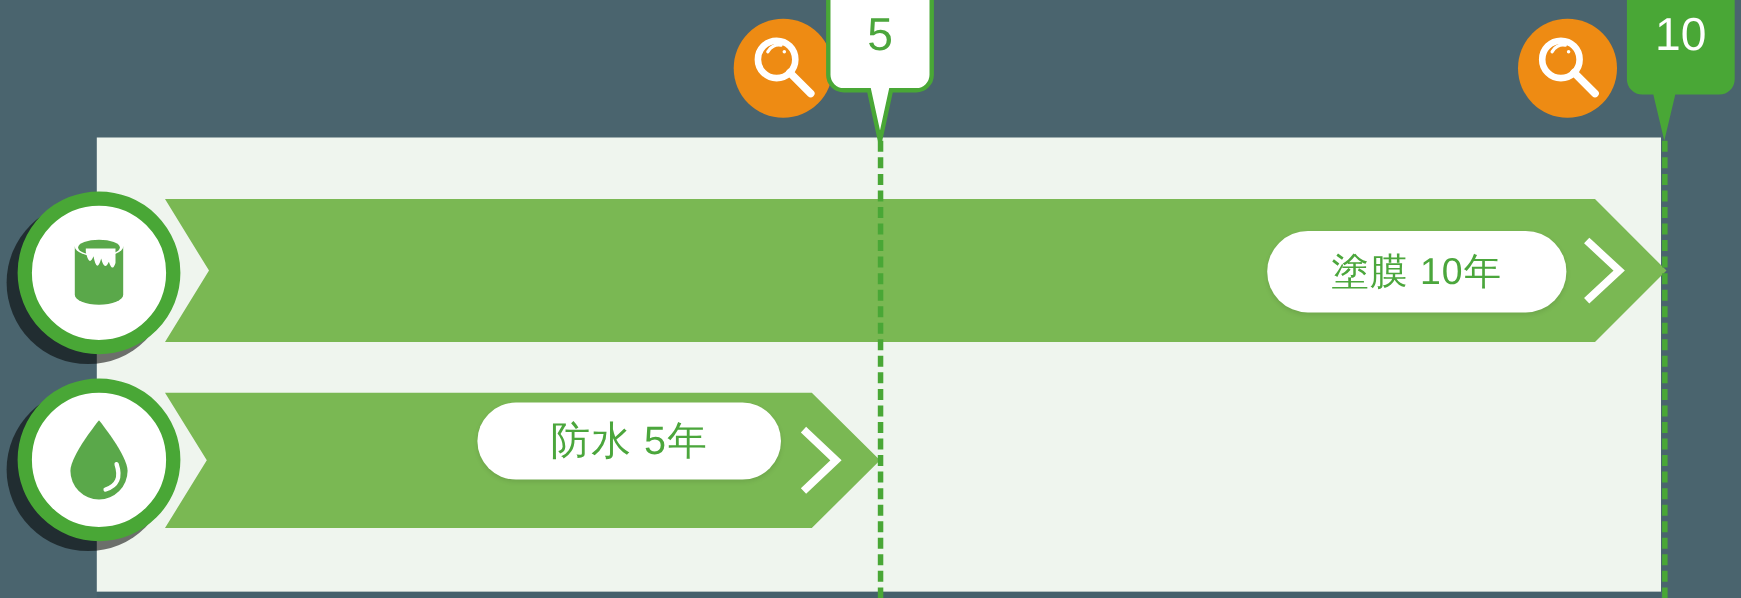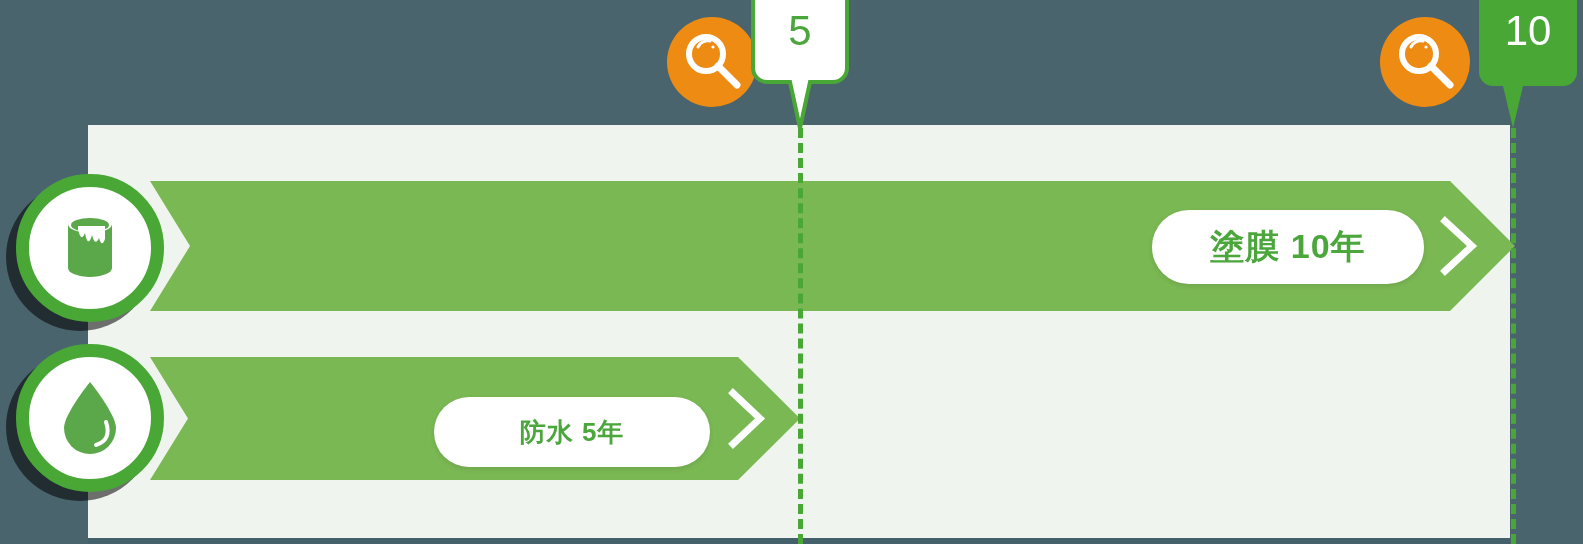--- a/index.html
+++ b/index.html
@@ -60,38 +60,38 @@
 
   
   .pill {
     position: absolute;
     display: flex;
     align-items: center;
     justify-content: center;
     background: #ffffff;
     border-radius: 999px;
     color: #4ba63c;
-    font-weight: bold;
+    font-weight: normal;
     letter-spacing: 1px;
     box-shadow: 0 2px 5px rgba(0,0,0,0.10);
     white-space: nowrap;
   }
   .pill-top {
     left: 1152px;
     top: 210px;
     width: 272px;
     height: 74px;
     font-size: 34px;
   }
   .pill-bottom {
     left: 434px;
-    top: 397px;
+    top: 366px;
     width: 276px;
     height: 70px;
-    font-size: 26px;
+    font-size: 36px;
   }
 
   
   .badge {
     position: absolute;
     width: 148px;
     height: 148px;
     border-radius: 50%;
     background: #ffffff;
     border: 13px solid #49a736;

